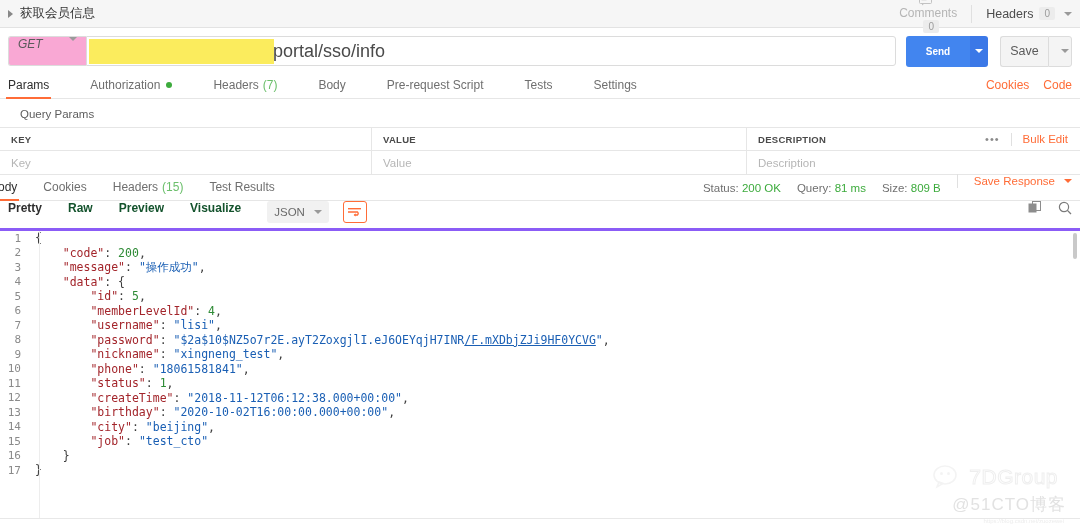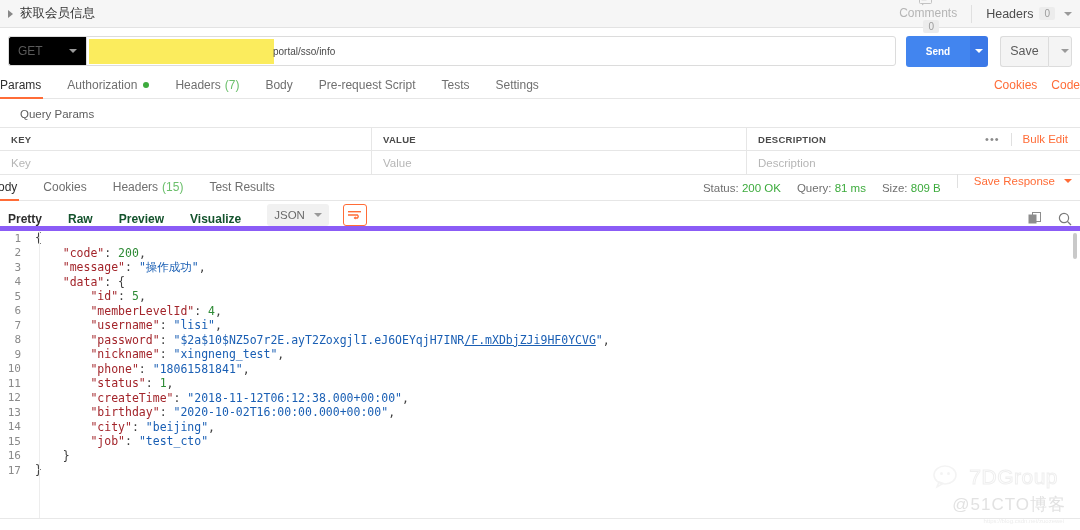--- a/index.html
+++ b/index.html
@@ -52,45 +52,46 @@
   .urlbar {
     height: 46px;
     display: flex; align-items: center;
     padding: 0 8px;
     background: #ffffff;
   }
   .method-box {
     width: 78px; height: 30px;
     border: 1px solid #dcdcdc; border-right: none;
     border-radius: 3px 0 0 3px;
-    background: #000000;
-    display: flex; align-items: center;
+    background: #f9a8d4;
+    display: flex; align-items: flex-start;
     padding: 0 9px;
     position: relative;
+    font-style: italic;
   }
   .method-label { font-size: 12px; color: #5a5a5a; }
   .method-box .caret-down { position: absolute; right: 9px; margin-left: 0; }
   .url-input {
     flex: 1; height: 30px;
     border: 1px solid #dcdcdc;
     border-radius: 0 3px 3px 0;
     background: #fff;
     display: flex; align-items: center;
     padding: 0 0 0 0;
     position: relative;
     overflow: hidden;
   }
   .url-redaction {
     position: absolute; left: 2px; top: 2px;
     width: 185px; height: 25px;
     background: #fbec5d;
   }
   .url-text {
     position: absolute; left: 186px;
-    font-size: 10px; color: #4a4a4a;
+    font-size: 18px; color: #4a4a4a;
     white-space: nowrap;
   }
   .send-btn {
     margin-left: 10px;
     height: 31px; width: 64px;
     background: #ff6c37; background: #4285ef;
     color: #fff; font-size: 10px;
     display: flex; align-items: center; justify-content: center;
     border-radius: 3px 0 0 3px;
     font-weight: 600;
@@ -115,21 +116,22 @@
     background: #f4f4f4; border: 1px solid #dcdcdc;
     border-radius: 0 3px 3px 0;
     display: flex; align-items: center; justify-content: center;
   }
 
   
   .reqtabs {
     height: 25px;
     display: flex; align-items: flex-end;
     border-bottom: 1px solid #e6e6e6;
-    padding: 0 0;
+    padding: 0 8px;
+    gap: 15px;
   }
   .rtab {
     font-size: 12px; color: #6f6f6f;
     padding: 0 0 6px 0; margin-right: 26px;
     position: relative; white-space: nowrap;
     display: flex; align-items: center;
   }
   .rtab.active { color: #2f2f2f; }
   .rtab.active::after {
     content: ""; position: absolute;
@@ -185,22 +187,22 @@
     padding: 0 8px 6px 0; font-size: 11.5px; color: #707070;
   }
   .meta-item { margin-left: 16px; margin-top: 15px; }
   .meta-val { color: #3dab3d; }
   .save-resp { color: #ff6c37; margin-left: 16px; display: flex; align-items: center; }
   .save-resp .caret-down { border-top-color: #ff6c37; }
   .meta-vsep { width: 1px; height: 14px; background: #e0e0e0; margin-left: 16px; }
 
   
   .viewbar {
-    height: 30px; display: flex; align-items: flex-end;
-    padding: 0 8px; border-bottom: 5px solid #8b5cf6;
+    height: 30px; display: flex; align-items: flex-start;
+    padding: 0 8px; border-bottom: 3px solid #8b5cf6;
   }
   .vtab { font-size: 12px; color: #14532d; margin-right: 26px; font-weight: bold; }
   .vtab.active { color: #2f2f2f; font-weight: bold; }
   .fmt-box {
     display: flex; align-items: center;
     height: 22px; padding: 0 7px;
     background: #f1f1f1; border-radius: 3px;
     color: #6a6a6a; font-size: 11.5px;
     margin-right: 14px;
   }

